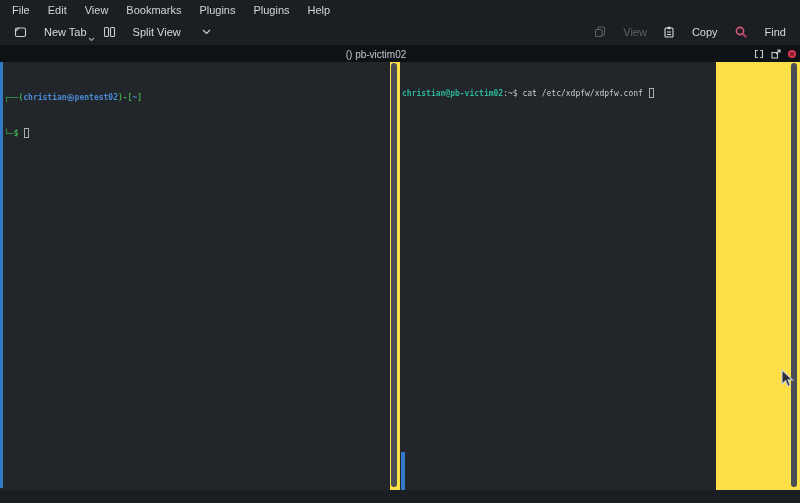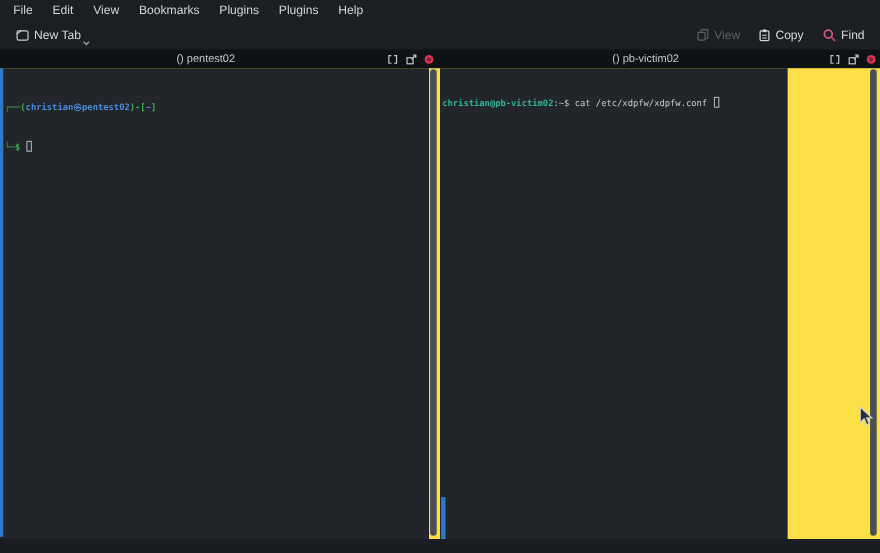--- a/index.html
+++ b/index.html
@@ -10,21 +10,21 @@
     position: relative;
     overflow: hidden;
   }
   
   .menu-bar { position:absolute; top:0; left:0; right:0; height:19px;
     display:flex; align-items:center; padding-left:3px; background:#1b1e22; }
   .menu-item { color:#d2d5d9; font-size:11px; padding:2px 9px; cursor:default; }
   
   .toolbar { position:absolute; top:19px; left:0; right:0; height:26px;
     display:flex; align-items:center; background:#1b1e22; padding:0 6px; }
-  .tool-btn { display:flex; align-items:center; gap:4px; color:#d6d9dc;
+  .tool-btn { display:flex; align-items:center; gap:17px; color:#d6d9dc;
     font-size:11px; padding:3px 8px; position:relative; }
   .tool-btn.disabled { color:#5c6167; }
   .toolbar-spacer { flex:1; }
   .mini-chevron { position:absolute; right:0px; bottom:-1px; }
   
   .tab-bar { position:absolute; top:45px; left:0; right:0; height:17px;
     background:#0f1215; display:flex; }
   .tab-half { position:relative; height:100%; }
   .tab-half.left { width:398px; }
   .tab-half.right { flex:1; }
@@ -85,20 +85,34 @@
       </svg>
     </span>
     <span>New Tab</span>
     <span class="mini-chevron">
       <svg width="7" height="5" viewBox="0 0 7 5">
           <polyline points="1,1 3.5,3.5 6,1" fill="none" stroke="#9da1a6" stroke-width="1.1"></polyline>
         </svg>
     </span>
   </div>
 
+  <div class="tool-btn">
+    <span>
+      <svg width="13" height="12" viewBox="0 0 13 12">
+        <rect x="1.5" y="1.5" width="4" height="9" rx="1" fill="none" stroke="#c9cdd1" stroke-width="1.1"></rect>
+        <rect x="7.5" y="1.5" width="4" height="9" rx="1" fill="none" stroke="#c9cdd1" stroke-width="1.1"></rect>
+      </svg>
+    </span>
+    <span>Split View</span>
+    <span style="margin-left:4px;">
+      <svg width="9" height="6" viewBox="0 0 9 6">
+          <polyline points="1,1 4.5,4.5 8,1" fill="none" stroke="#c9cdd1" stroke-width="1.2"></polyline>
+        </svg>
+    </span>
+  </div>
 
   <div class="toolbar-spacer"></div>
 
   <div class="tool-btn disabled">
     <span>
       <svg width="12" height="12" viewBox="0 0 12 12">
         <rect x="1.5" y="3.5" width="6.5" height="7" rx="1" fill="none" stroke="#5c6167" stroke-width="1.1"></rect>
         <path d="M4 3.5 V2 a1 1 0 0 1 1-1 h4.5 a1 1 0 0 1 1 1 V8 a1 1 0 0 1 -1 1 H8" fill="none" stroke="#5c6167" stroke-width="1.1"></path>
       </svg>
     </span>
@@ -123,37 +137,20 @@
         <circle cx="6" cy="5" r="3.6" fill="none" stroke="#d5577a" stroke-width="1.6"></circle>
         <line x1="8.7" y1="7.7" x2="12.3" y2="11.3" stroke="#a8405c" stroke-width="2"></line>
       </svg>
     </span>
     <span>Find</span>
   </div>
 </div>
 
 <div class="tab-bar">
 
-  <div class="tab-half left">
-    <span class="tab-title">() pentest02</span>
-    <span class="tab-icons">
-      <span>
-        <svg width="10" height="10" viewBox="0 0 10 10">
-          <path d="M3.8 1.5 H1.5 V8.5 H3.8 M6.2 1.5 H8.5 V8.5 H6.2" fill="none" stroke="#c3c7cb" stroke-width="1.1"></path>
-        </svg>
-      </span>
-      <span>
-        <svg width="10" height="10" viewBox="0 0 10 10">
-          <rect x="1" y="3.5" width="5.5" height="5.5" fill="none" stroke="#c3c7cb" stroke-width="1.1"></rect>
-          <path d="M5 5 L9 1 M6.2 1 H9 V3.8" fill="none" stroke="#c3c7cb" stroke-width="1.1"></path>
-        </svg>
-      </span>
-      <span class="close-dot"></span>
-    </span>
-  </div>
 
   <div class="tab-half right">
     <span class="tab-title">() pb-victim02</span>
     <span class="tab-icons">
       <span>
         <svg width="10" height="10" viewBox="0 0 10 10">
           <path d="M3.8 1.5 H1.5 V8.5 H3.8 M6.2 1.5 H8.5 V8.5 H6.2" fill="none" stroke="#c3c7cb" stroke-width="1.1"></path>
         </svg>
       </span>
       <span>

